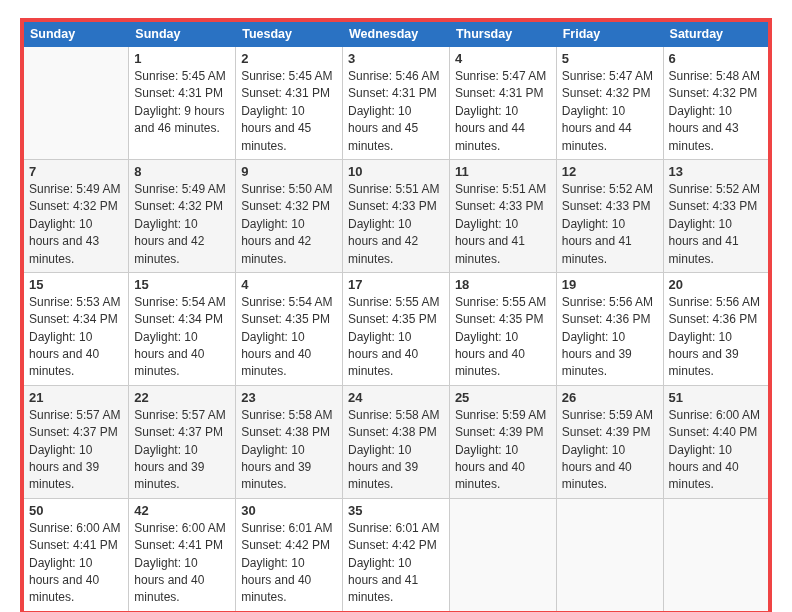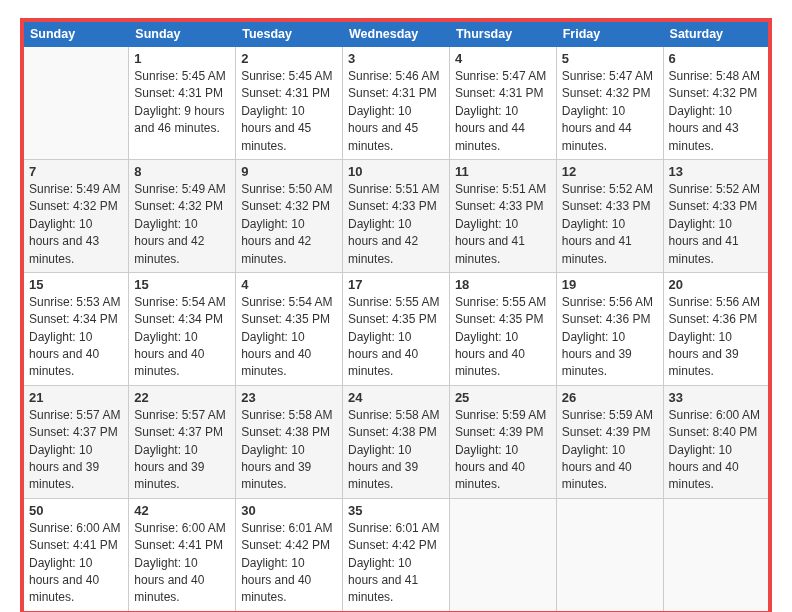--- a/index.html
+++ b/index.html
@@ -215,22 +215,22 @@
           </td>
           <td>
             <span class="day-num">25</span>
             <div class="day-info"><span>Sunrise: 5:59 AM</span><br><span>Sunset: 4:39 PM</span><br><span>Daylight: 10 hours and 40 minutes.</span></div>
           </td>
           <td>
             <span class="day-num">26</span>
             <div class="day-info"><span>Sunrise: 5:59 AM</span><br><span>Sunset: 4:39 PM</span><br><span>Daylight: 10 hours and 40 minutes.</span></div>
           </td>
           <td>
-            <span class="day-num">33</span>
-            <div class="day-info"><span>Sunrise: 6:00 AM</span><br><span>Sunset: 8:40 PM</span><br><span>Daylight: 10 hours and 40 minutes.</span></div>
+            <span class="day-num">51</span>
+            <div class="day-info"><span>Sunrise: 6:00 AM</span><br><span>Sunset: 4:40 PM</span><br><span>Daylight: 10 hours and 40 minutes.</span></div>
           </td>
         </tr>
         <tr>
           <td>
             <span class="day-num">50</span>
             <div class="day-info"><span>Sunrise: 6:00 AM</span><br><span>Sunset: 4:41 PM</span><br><span>Daylight: 10 hours and 40 minutes.</span></div>
           </td>
           <td>
             <span class="day-num">42</span>
             <div class="day-info"><span>Sunrise: 6:00 AM</span><br><span>Sunset: 4:41 PM</span><br><span>Daylight: 10 hours and 40 minutes.</span></div>

